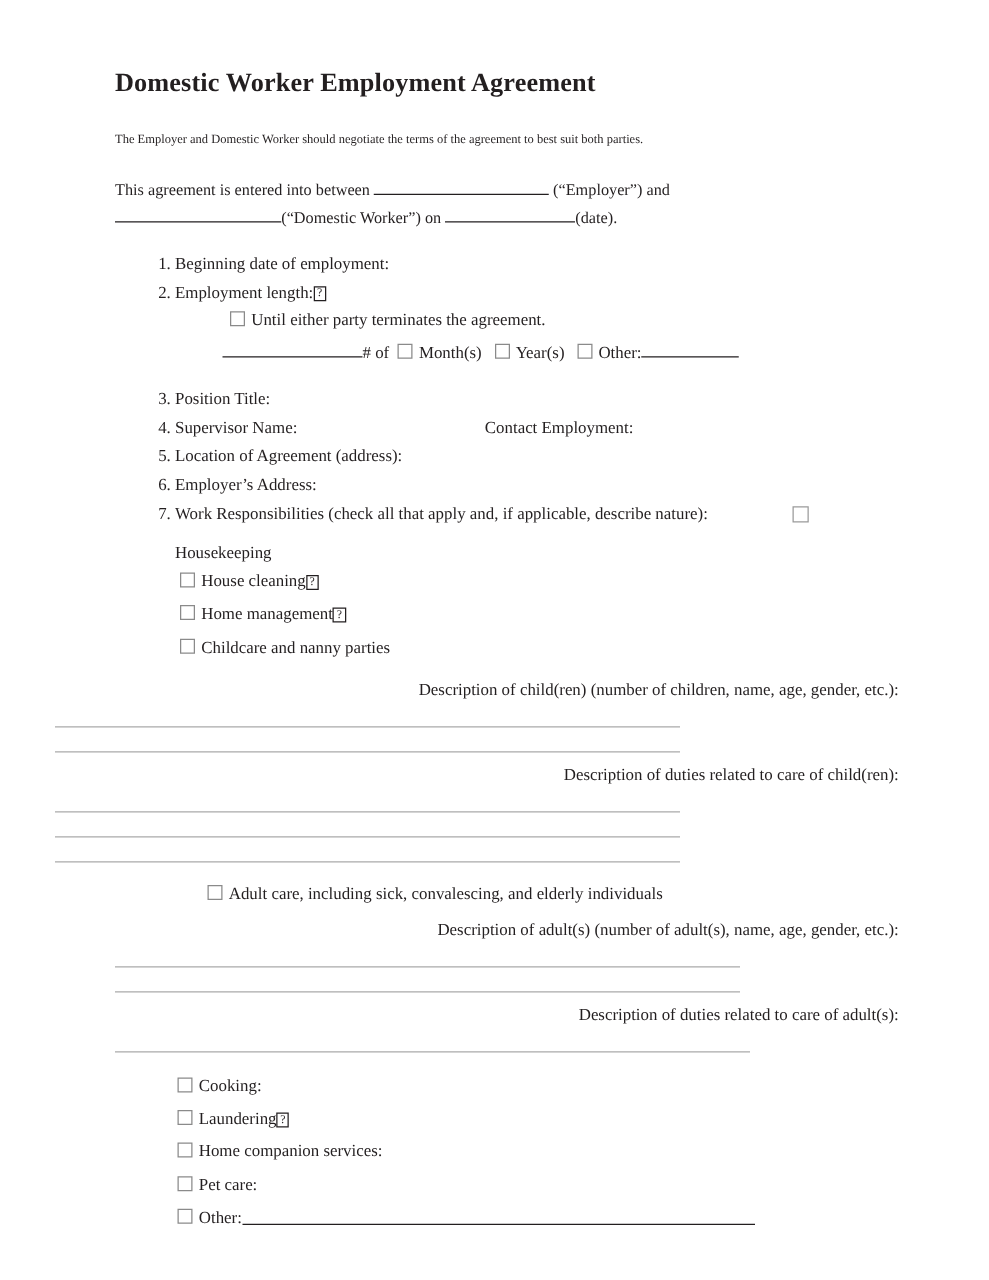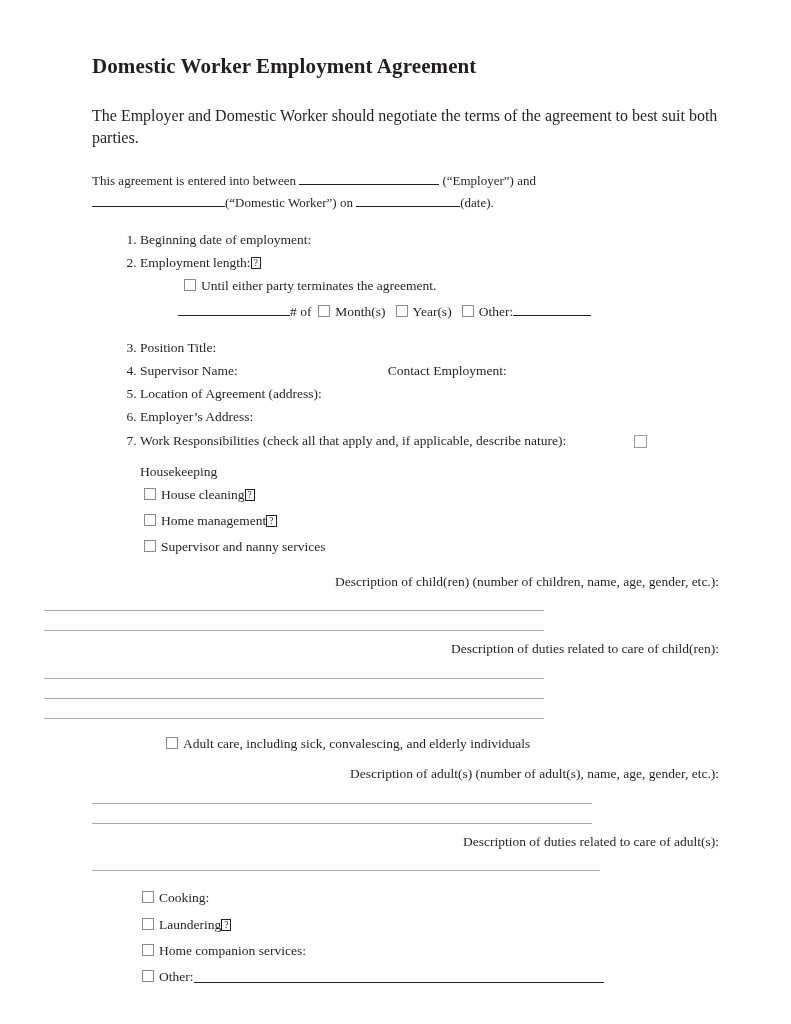--- a/index.html
+++ b/index.html
@@ -25,21 +25,21 @@
     padding: 40px 72px 0 92px;
   }
   .doc-title {
     font-size: 21px;
     font-weight: bold;
     letter-spacing: 0.1px;
     margin: 14px 0 0 0;
     color: #231f20;
   }
   .intro {
-    font-size: 16px;
+    font-size: 10px;
     margin-top: 26px;
     line-height: 1.35;
   }
   .agreement-line {
     font-size: 13px;
     margin-top: 22px;
     line-height: 1.7;
   }
   .blank {
     display: inline-block;
@@ -178,21 +178,21 @@
       <span class="q-float" style="top:4px;"></span>
       <div style="margin-top:12px;">Housekeeping</div>
       <div class="sub-line" style="margin-left:4px;">
         <div>
           <span class="checkbox"></span><span>House cleaning</span><span class="helpbox">?</span>
         </div>
         <div>
           <span class="checkbox"></span><span>Home management</span><span class="helpbox">?</span>
         </div>
         <div>
-          <span class="checkbox"></span><span>Supervisor and nanny services</span>
+          <span class="checkbox"></span><span>Childcare and nanny parties</span>
         </div>
       </div>
     </li>
   </ol>
 
   <div style="margin-left:-48px; padding-left:0;">
     <div class="desc">Description of child(ren) (number of children, name, age, gender, etc.):</div>
     <div class="rule w500"></div>
     <div class="rule w500"></div>
     <div class="desc" style="margin-top:9px;">Description of duties related to care of child(ren):</div>
@@ -217,17 +217,20 @@
     <div>
       <span class="checkbox"></span><span>Cooking:</span>
     </div>
     <div>
       <span class="checkbox"></span><span>Laundering</span><span class="helpbox">?</span>
     </div>
     <div>
       <span class="checkbox"></span><span>Home companion services:</span>
     </div>
     <div>
+      <span class="checkbox"></span><span>Pet care:</span>
+    </div>
+    <div>
       <span class="checkbox"></span><span>Other:</span><span class="underline-long"></span>
     </div>
   </div>
 
 </div>
 
 </body></html>

